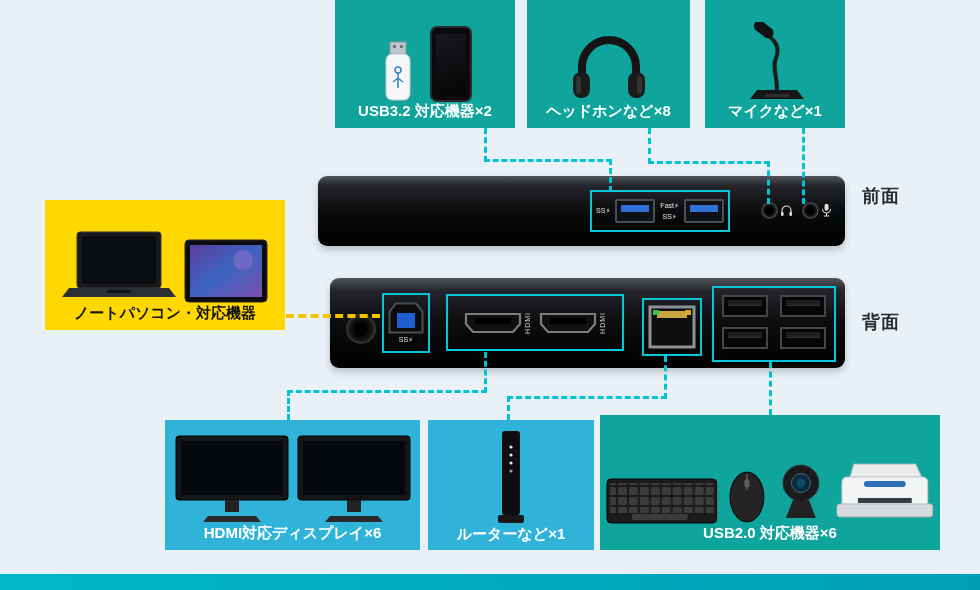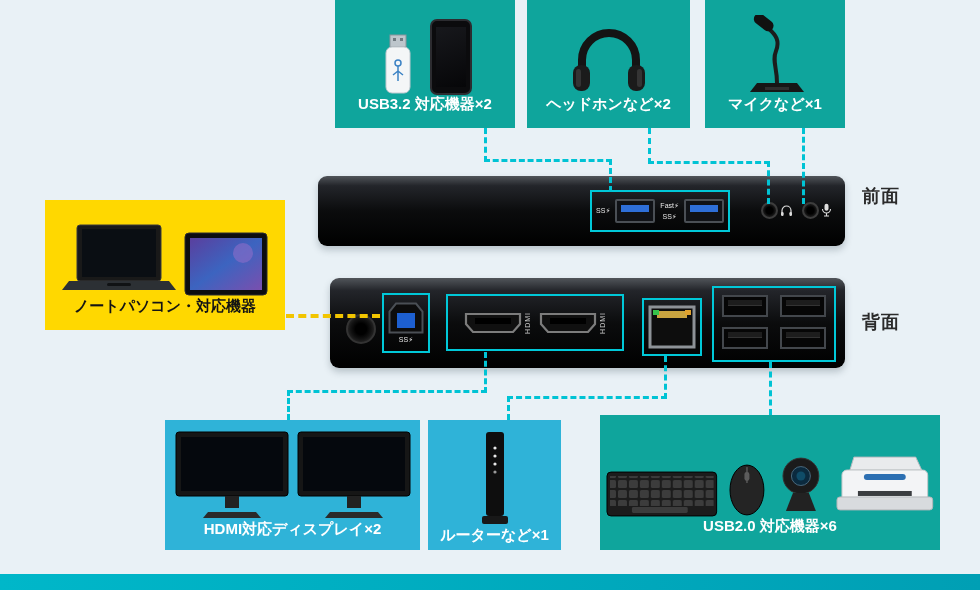--- a/index.html
+++ b/index.html
@@ -1,21 +1,21 @@
 <!DOCTYPE html>
 <html style="--teal: #0fa59c; --cyan: #2fb3d8; --yellow: #ffd800; --dash_teal: #00c3d4; --dash_yellow: #f2c500; --port_outline: #00c8d8; --page-bg: #e9f1f6;"><head>
 <meta charset="utf-8">
 <style>
   *{margin:0;padding:0;box-sizing:border-box}
   html,body{background:var(--page-bg,#e9f1f6)}
   body{font-family:"Liberation Sans","DejaVu Sans",sans-serif}
   #stage{position:relative;width:980px;height:590px;background:var(--page-bg,#e9f1f6);overflow:hidden}
 
   
-  .callout{position:absolute;display:flex;flex-direction:column;align-items:center;justify-content:space-between;padding:10px 6px 15px;}
+  .callout{position:absolute;display:flex;flex-direction:column;align-items:center;justify-content:center;padding:10px 6px 8px;}
   .callout .label{color:#fff;font-weight:bold;font-size:15px;white-space:nowrap;line-height:1.2}
   .teal{background:var(--teal,#0fa59c)}
   .cyan{background:var(--cyan,#2fb3d8)}
   .yellowbox{background:var(--yellow,#ffd800)}
   .yellowbox .label{color:#141414}
   .art{display:flex;align-items:flex-end;justify-content:center;gap:12px;flex:1;width:100%}
 
   
   .dash-h{position:absolute;height:0;border-top:3px dashed var(--dash_teal,#00c3d4)}
   .dash-v{position:absolute;width:0;border-left:3px dashed var(--dash_teal,#00c3d4)}
@@ -80,21 +80,21 @@
   <div class="callout teal" style="left:527px;top:0;width:163px;height:128px">
     <div class="art">
       <svg width="80" height="68" viewBox="0 0 80 68">
         <path d="M13 46 V33 a27 27 0 0 1 54 0 V46" fill="none" stroke="#141414" stroke-width="8" stroke-linecap="round"></path>
         <rect x="4" y="38" width="17" height="26" rx="8" fill="#1b1b1b"></rect>
         <rect x="59" y="38" width="17" height="26" rx="8" fill="#1b1b1b"></rect>
         <rect x="7" y="42" width="5" height="18" rx="2.5" fill="#343434"></rect>
         <rect x="68" y="42" width="5" height="18" rx="2.5" fill="#343434"></rect>
       </svg>
     </div>
-    <div class="label">ヘッドホンなど×2</div>
+    <div class="label">ヘッドホンなど×8</div>
   </div>
 
   <div class="callout teal" style="left:705px;top:0;width:140px;height:128px">
     <div class="art">
       <svg width="64" height="80" viewBox="0 0 64 80">
         <path d="M34 68 C34 52 29 46 33 36 C37 26 33 20 26 14" fill="none" stroke="#1c1c1c" stroke-width="4"></path>
         <rect x="10" y="2" width="22" height="11" rx="5.5" transform="rotate(38 21 7)" fill="#111"></rect>
         <path d="M14 68 h40 l7 9 H7 z" fill="#161616"></path>
         <rect x="22" y="72" width="24" height="3" fill="#2e2e2e"></rect>
       </svg>
@@ -134,24 +134,24 @@
         <rect x="51" y="66" width="14" height="12" fill="#222"></rect>
         <path d="M34 82 h48 l5 6 H29 z" fill="#2a2a2a"></path>
       </svg>
       <svg width="116" height="90" viewBox="0 0 116 90">
         <rect x="2" y="2" width="112" height="64" rx="3" fill="#161616" stroke="#000"></rect>
         <rect x="7" y="7" width="102" height="54" fill="#05080d"></rect>
         <rect x="51" y="66" width="14" height="12" fill="#222"></rect>
         <path d="M34 82 h48 l5 6 H29 z" fill="#2a2a2a"></path>
       </svg>
     </div>
-    <div class="label">HDMI対応ディスプレイ×2</div>
-  </div>
-
-  <div class="callout cyan" style="left:428px;top:420px;width:133px;height:130px">
+    <div class="label">HDMI対応ディスプレイ×6</div>
+  </div>
+
+  <div class="callout cyan" style="left:428px;top:420px;width:166px;height:130px">
     <div class="art">
       <svg width="44" height="96" viewBox="0 0 44 96">
         <rect x="13" y="2" width="18" height="84" rx="3" fill="#0e0e0e"></rect>
         <rect x="9" y="86" width="26" height="8" rx="2" fill="#181818"></rect>
         <circle cx="22" cy="18" r="1.6" fill="#e8e8e8"></circle>
         <circle cx="22" cy="26" r="1.6" fill="#e8e8e8"></circle>
         <circle cx="22" cy="34" r="1.6" fill="#e8e8e8"></circle>
         <circle cx="22" cy="42" r="1.6" fill="#9a9a9a"></circle>
       </svg>
     </div>

